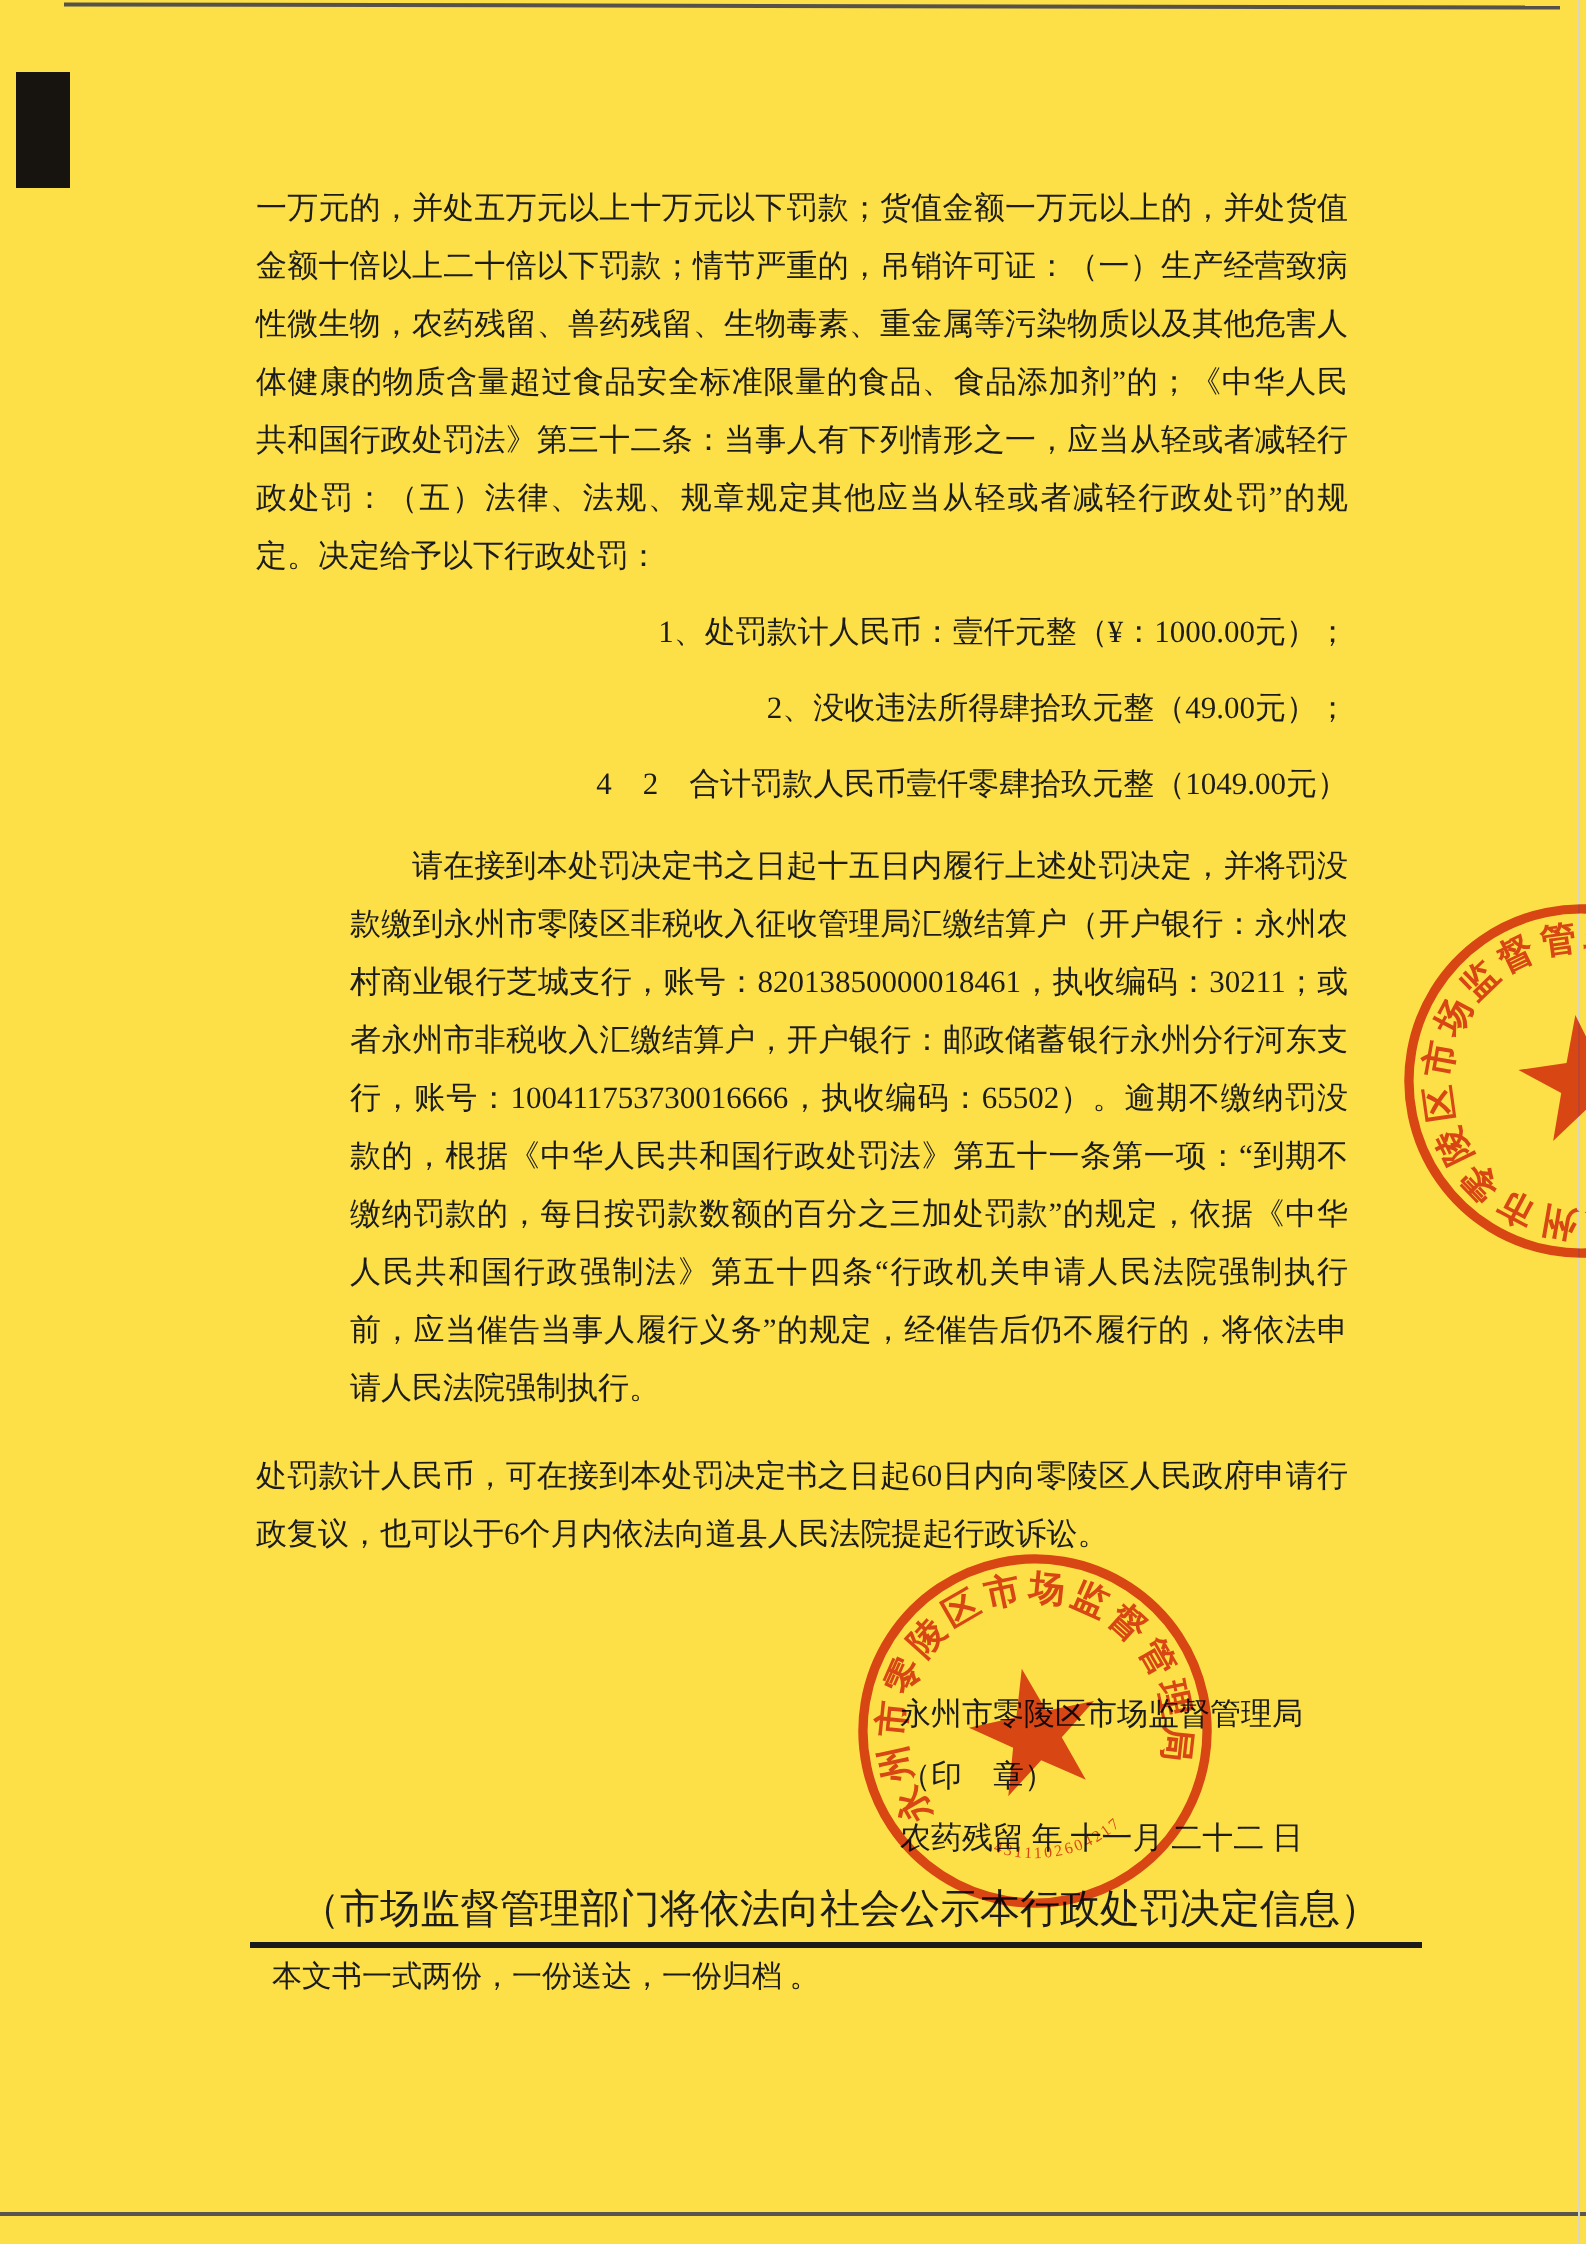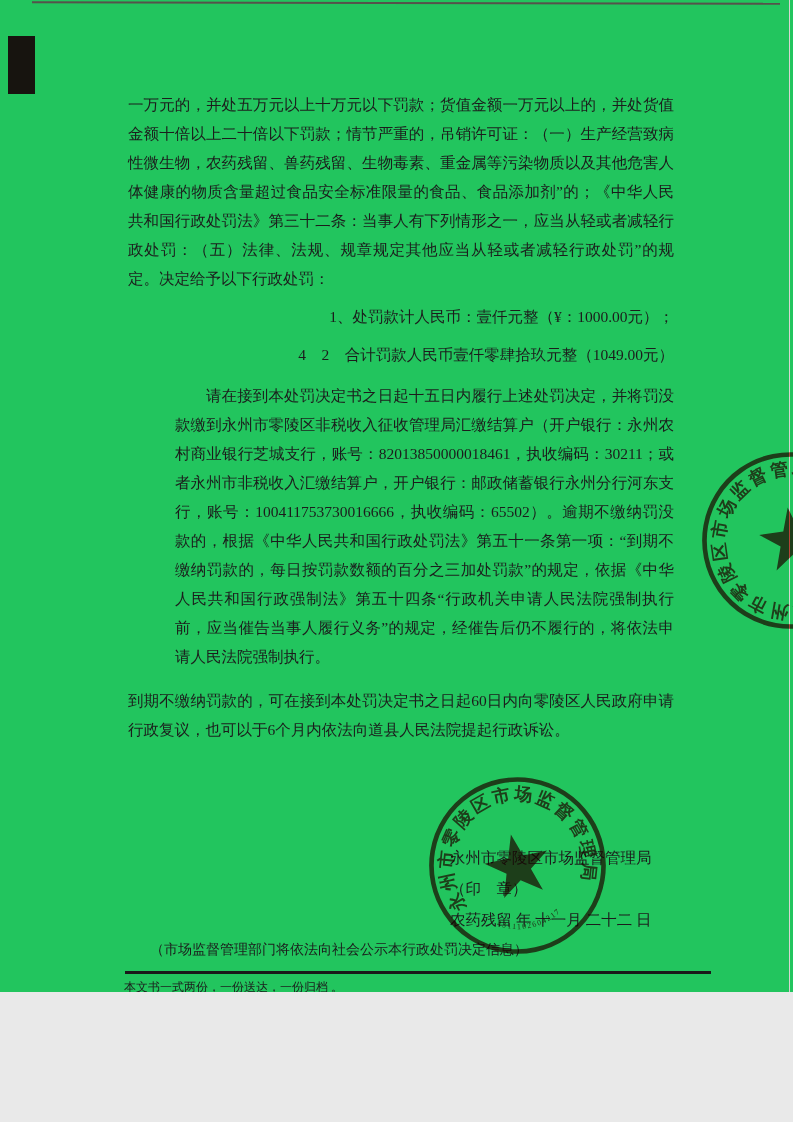--- a/index.html
+++ b/index.html
@@ -1,21 +1,21 @@
 <!DOCTYPE html>
 <html><head>
 <meta charset="utf-8">
 <style>
   * { margin:0; padding:0; box-sizing:border-box; }
   html,body { width:793px; height:1122px; }
   body { background:#e9e9e9; font-family:"Liberation Serif","DejaVu Serif",serif; }
 
   .page {
-    position:relative; width:793px; height:992px;
-    background:#22c55e; overflow:hidden; color:#1c1c1c;
+    position:relative; width:793px; height:1122px;
+    background:#fde047; overflow:hidden; color:#1c1c1c;
   }
 
   
   .artifact-corner { position:absolute; left:8px; top:36px; width:27px; height:58px; background:#17140f; }
   .edge-top { position:absolute; left:32px; top:2px; width:748px; height:2px; background:#56524b; transform:rotate(0.12deg); }
   .edge-bottom { position:absolute; left:0; top:1106px; width:793px; height:2px; background:#5a564f; }
   .edge-right { position:absolute; left:789px; top:0; width:1px; height:1122px; background:#d8d5cf; }
 
   
   .content {
@@ -27,23 +27,23 @@
   .items { margin-top:6px; }
   .item { padding-left:31px; margin:9px 0; text-align:right; }
   .pay { margin-top:12px;margin-left:47px; }
   .appeal { margin-top:15px; }
 
   
   .sig { position:absolute; left:450px; top:842px; width:212px; font-size:15.5px; line-height:31px; }
   .sig .seal-note { text-align:left; }
 
   
-  .footer-note { position:absolute; left:150px; top:941px; font-size:14px; }
+  .footer-note { position:absolute; left:150px; top:941px; font-size:20px; }
   .divider { position:absolute; left:125px; top:971px; width:586px; height:2.5px; background:#1a1a1a; }
-  .footer-copies { position:absolute; left:124px; top:979px; font-size:12px; }
+  .footer-copies { position:absolute; left:136px; top:979px; font-size:15px; }
 
   
   .seal { position:absolute; opacity:0.88; mix-blend-mode:multiply; }
   .seal-main { left:424px; top:772px; width:187px; height:187px; transform:rotate(-12deg); }
   .seal-edge { left:697px; top:447px; width:187px; height:187px; transform:rotate(-80deg); }
   .seal text { fill:#d5372b; font-family:"Liberation Serif","DejaVu Serif",serif; }
   .seal .seal-ring { stroke:#d5372b; }
   .seal .seal-text { font-size:19px; letter-spacing:3px; font-weight:bold; }
   .seal .seal-num { font-size:8.5px; letter-spacing:1.5px; }
 </style>
@@ -54,24 +54,25 @@
 
   <div class="artifact-corner"></div>
   <div class="edge-top"></div>
   <div class="edge-bottom"></div>
   <div class="edge-right"></div>
 
   <div class="content">
     <p class="para">一万元的，并处五万元以上十万元以下罚款；货值金额一万元以上的，并处货值金额十倍以上二十倍以下罚款；情节严重的，吊销许可证：（一）生产经营致病性微生物，农药残留、兽药残留、生物毒素、重金属等污染物质以及其他危害人体健康的物质含量超过食品安全标准限量的食品、食品添加剂”的；《中华人民共和国行政处罚法》第三十二条：当事人有下列情形之一，应当从轻或者减轻行政处罚：（五）法律、法规、规章规定其他应当从轻或者减轻行政处罚”的规定。决定给予以下行政处罚：</p>
     <div class="items">
       <div class="item">1、处罚款计人民币：壹仟元整（¥：1000.00元）；</div>
+      <div class="item">2、没收违法所得肆拾玖元整（49.00元）；</div>
       <div class="item">4　2　合计罚款人民币壹仟零肆拾玖元整（1049.00元）</div>
     </div>
     <p class="para indent pay">请在接到本处罚决定书之日起十五日内履行上述处罚决定，并将罚没款缴到永州市零陵区非税收入征收管理局汇缴结算户（开户银行：永州农村商业银行芝城支行，账号：82013850000018461，执收编码：30211；或者永州市非税收入汇缴结算户，开户银行：邮政储蓄银行永州分行河东支行，账号：100411753730016666，执收编码：65502）。逾期不缴纳罚没款的，根据《中华人民共和国行政处罚法》第五十一条第一项：“到期不缴纳罚款的，每日按罚款数额的百分之三加处罚款”的规定，依据《中华人民共和国行政强制法》第五十四条“行政机关申请人民法院强制执行前，应当催告当事人履行义务”的规定，经催告后仍不履行的，将依法申请人民法院强制执行。</p>
-    <p class="para appeal">到期不缴纳罚款的，可在接到本处罚决定书之日起60日内向零陵区人民政府申请行政复议，也可以于6个月内依法向道县人民法院提起行政诉讼。</p>
+    <p class="para appeal">处罚款计人民币，可在接到本处罚决定书之日起60日内向零陵区人民政府申请行政复议，也可以于6个月内依法向道县人民法院提起行政诉讼。</p>
   </div>
 
   <div class="sig">
     <div class="authority">永州市零陵区市场监督管理局</div>
     <div class="seal-note">（印　章）</div>
     <div class="date">农药残留 年 十一月 二十二 日</div>
   </div>
 
   <div class="footer-note">（市场监督管理部门将依法向社会公示本行政处罚决定信息）</div>
   <div class="divider"></div>

